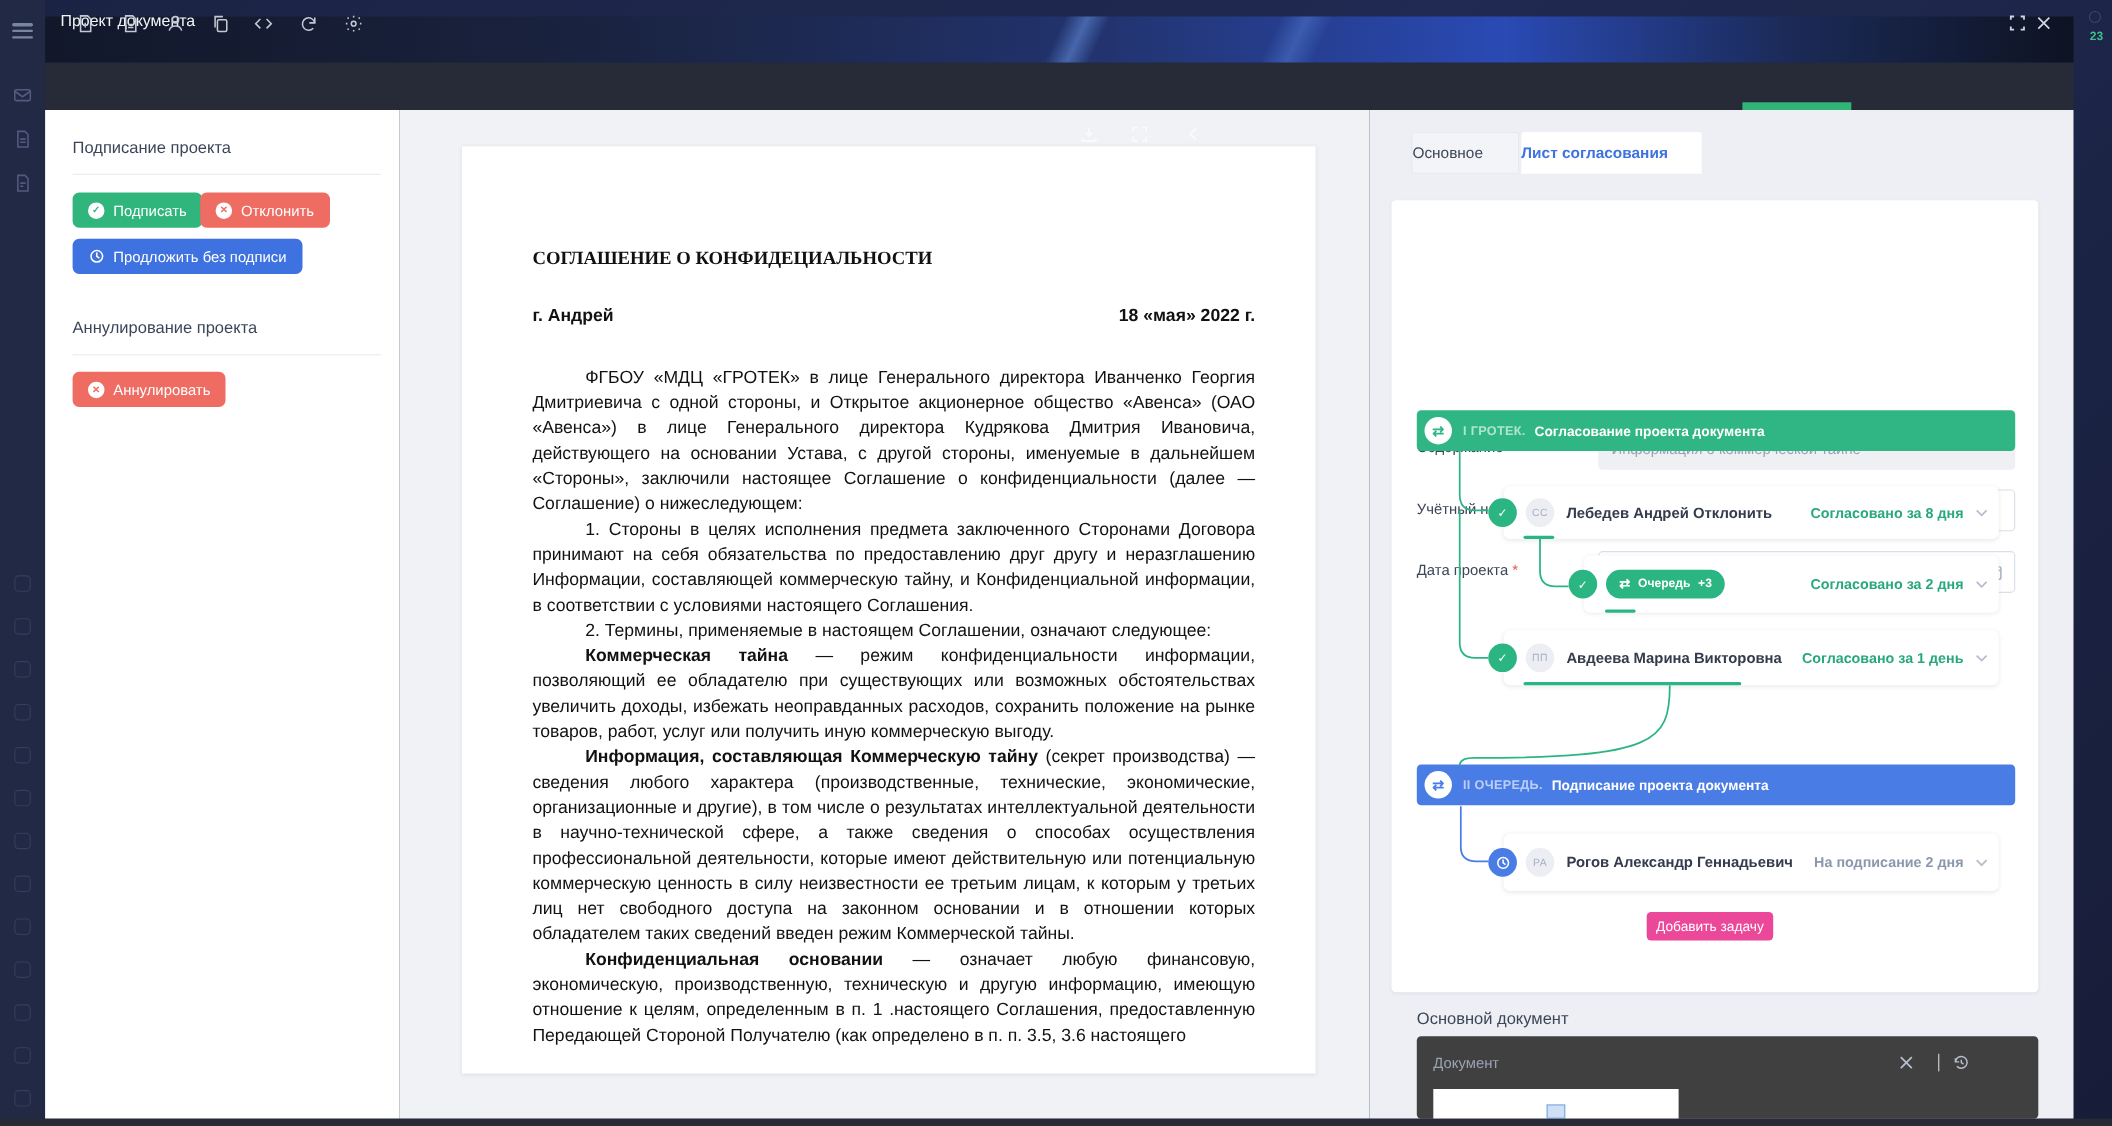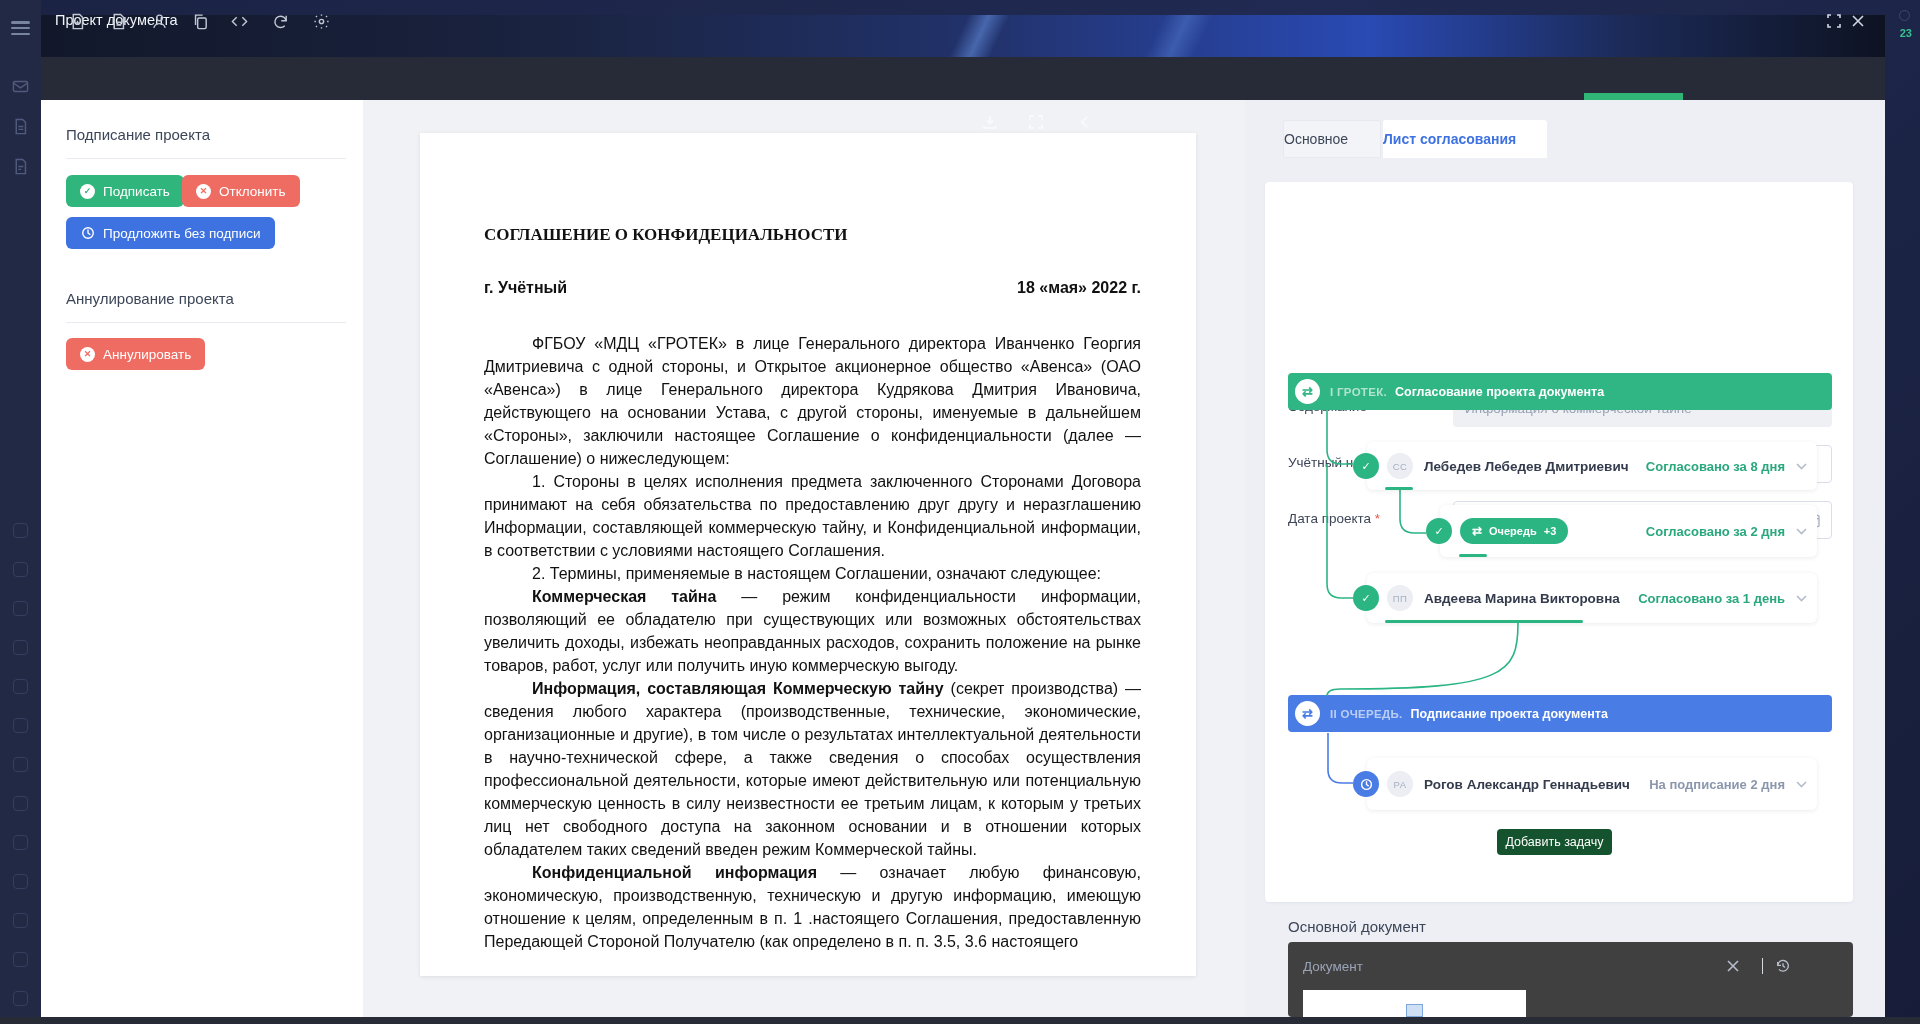--- a/index.html
+++ b/index.html
@@ -90,21 +90,21 @@
       background:#eceef3;color:#a7b0c2;font-size:9.5px;display:flex;align-items:center;justify-content:center;letter-spacing:.4px;}
   .wrow .wname{position:absolute;left:57px;top:50%;transform:translateY(-50%);color:#333b4c;font-size:13.5px;font-weight:bold;}
   .wrow .wstatus{position:absolute;right:32px;top:50%;transform:translateY(-50%);font-size:13px;font-weight:bold;}
   .wstatus.done{color:#29a87c;} .wstatus.pending{color:#8b97ad;}
   .wrow .chev{position:absolute;right:10px;top:50%;margin-top:-3px;width:11px;height:7px;color:#b4bdca;}
   .wrow .chev svg{display:block;}
   .wrow .uline{position:absolute;bottom:0;height:3px;background:#2bb583;border-radius:2px;}
   .qpill{position:absolute;left:20px;top:50%;transform:translateY(-50%);background:#2bb583;color:#fff;border-radius:14px;
       height:26px;display:flex;align-items:center;padding:0 12px;font-size:11px;font-weight:bold;gap:7px;}
   .qpill .pi{font-size:12px;}
-  .add-task{left:232px;top:647px;width:115px;height:26px;background:#14532d;color:#fff;border:none;border-radius:4px;
+  .add-task{left:232px;top:647px;width:115px;height:26px;background:#ec4899;color:#fff;border:none;border-radius:4px;
       font-size:12.5px;cursor:pointer;}
   .conn{left:0;top:0;pointer-events:none;}
 
   .md-head{left:43px;top:818px;color:#3c4658;font-size:15px;}
   .doc-slot{left:43px;top:842px;width:565px;height:75px;background:#404040;border-radius:4px;}
   .doc-slot .ph{position:absolute;left:15px;top:17px;color:#9aa3b5;font-size:13.5px;}
   .slot-ic{position:absolute;top:16px;width:16px;height:16px;color:#b7bfcd;cursor:pointer;}
   .slot-ic svg{width:16px;height:16px;display:block;}
   .slot-sep{position:absolute;right:43px;top:16px;width:1px;height:16px;background:#d5dae2;}
   .thumb{position:absolute;left:15px;top:48px;width:223px;height:27px;background:#fff;}
@@ -260,30 +260,30 @@
   <div class="abs pv-ic" style="left:1076px">
     <svg viewBox="0 0 24 24" fill="none" stroke="currentColor" stroke-width="2.2">
         <path d="M15 5l-7 7 7 7"></path>
       </svg>
     </div>
 
   <div class="abs page">
     <div class="doc-inner">
       <div class="doc-title">СОГЛАШЕНИЕ О КОНФИДЕЦИАЛЬНОСТИ</div>
       <div class="doc-cityrow">
-        <span>г. Учётный</span>
+        <span>г. Андрей</span>
         <span>18 «мая» 2022 г.</span>
       </div>
       <div class="doc-body" id="doc-body">
           <p>ФГБОУ «МДЦ «ГРОТЕК» в лице Генерального директора Иванченко Георгия Дмитриевича с одной стороны, и Открытое акционерное общество «Авенса» (ОАО «Авенса») в лице Генерального директора Кудрякова Дмитрия Ивановича, действующего на основании Устава, с другой стороны, именуемые в дальнейшем «Стороны», заключили  настоящее Соглашение о конфиденциальности (далее — Соглашение) о нижеследующем:</p>
           <p>1. Стороны в целях исполнения предмета заключенного Сторонами Договора принимают на себя обязательства по предоставлению друг другу и неразглашению Информации, составляющей коммерческую тайну, и Конфиденциальной информации, в соответствии с условиями настоящего Соглашения.</p>
           <p>2. Термины, применяемые в настоящем Соглашении, означают следующее:</p>
           <p><b>Коммерческая тайна</b> — режим конфиденциальности информации, позволяющий ее обладателю при существующих или возможных обстоятельствах увеличить доходы, избежать неоправданных расходов, сохранить положение на рынке товаров, работ, услуг или получить иную коммерческую выгоду.</p>
           <p><b>Информация, составляющая Коммерческую тайну</b> (секрет производства) — сведения любого характера (производственные, технические, экономические, организационные и другие), в том числе о результатах интеллектуальной деятельности в научно-технической сфере, а также сведения о способах осуществления профессиональной деятельности, которые имеют действительную или потенциальную коммерческую ценность в силу неизвестности ее третьим лицам, к которым у третьих лиц нет свободного доступа на законном основании и в отношении которых обладателем таких сведений введен режим Коммерческой тайны.</p>
-          <p><b>Конфиденциальной информация</b> — означает любую финансовую, экономическую, производственную, техническую и другую информацию, имеющую отношение к целям, определенным в п. 1 .настоящего Соглашения, предоставленную Передающей Стороной Получателю (как определено в п. п. 3.5, 3.6 настоящего</p>
+          <p><b>Конфиденциальная основании</b> — означает любую финансовую, экономическую, производственную, техническую и другую информацию, имеющую отношение к целям, определенным в п. 1 .настоящего Соглашения, предоставленную Передающей Стороной Получателю (как определено в п. п. 3.5, 3.6 настоящего</p>
         </div>
     </div>
   </div>
 
   <div class="abs right-panel">
     <div class="abs tab inactive">
         <span>Основное</span>
       </div>
     <div class="abs tab active">
         <span>Лист согласования</span>
@@ -326,21 +326,21 @@
         <path d="M62,282 V402 Q62,416 76,416 H88" fill="none" stroke="#2bb583" stroke-width="1.6"></path>
         <path d="M135,308 V337 Q135,351 149,351 H161" fill="none" stroke="#2bb583" stroke-width="1.6"></path>
         <path d="M253,441 C253,492 240,507 75,507 Q62,507 62,514" fill="none" stroke="#2bb583" stroke-width="1.6"></path>
         <path d="M63,551 V588 Q63,601 77,601 H88" fill="none" stroke="#4a7ce6" stroke-width="1.6"></path>
       </svg>
 
       <div id="wrows">
           <div class="wrow" style="left: 102px; top: 260px; width: 450px; height: 48px;">
             <span class="state done">✓</span>
             <span class="avatar">СС</span>
-            <span class="wname">Лебедев Лебедев Дмитриевич</span>
+            <span class="wname">Лебедев Андрей Отклонить</span>
             <span class="wstatus done">Согласовано за 8 дня</span>
             <span class="chev">
               <svg width="11" height="7" viewBox="0 0 11 7" fill="none" stroke="currentColor" stroke-width="1.6">
                 <path d="M1 1l4.5 4.5L10 1"></path>
               </svg>
             </span>
             <span class="uline" style="left: 18px; width: 28px;"></span>
           </div>
           <div class="wrow" style="left: 175px; top: 323px; width: 377px; height: 52px;">
             <span class="state done">✓</span>

